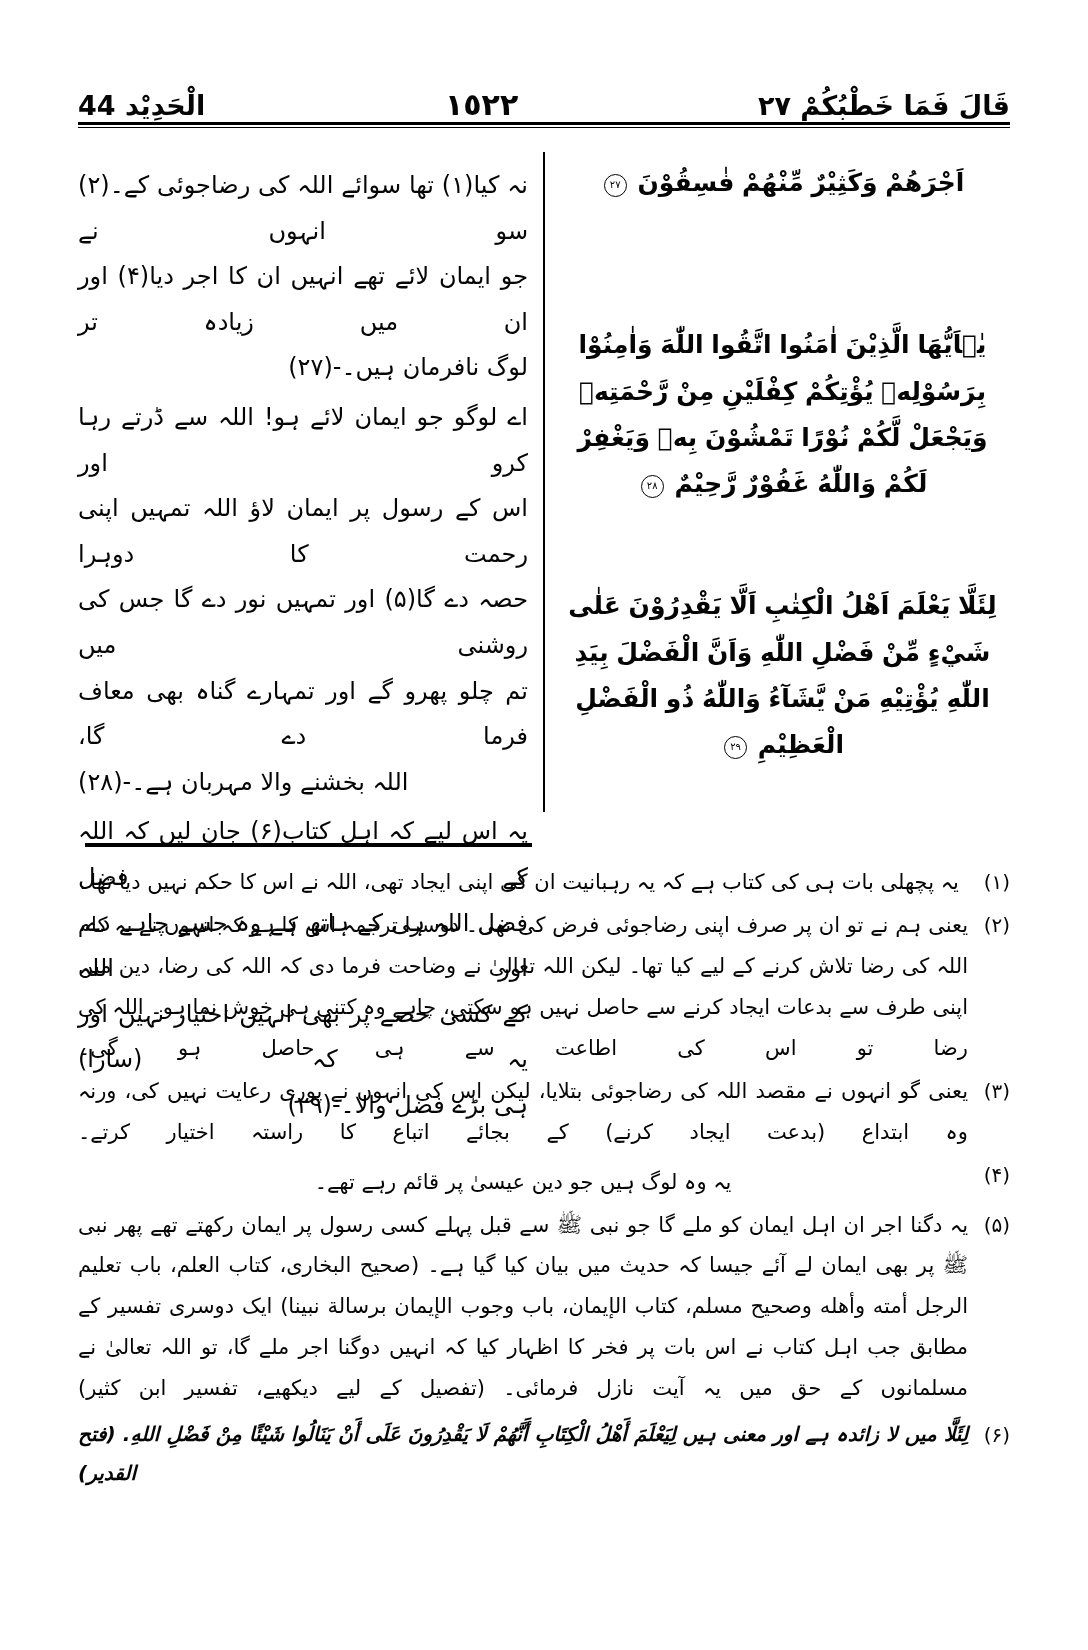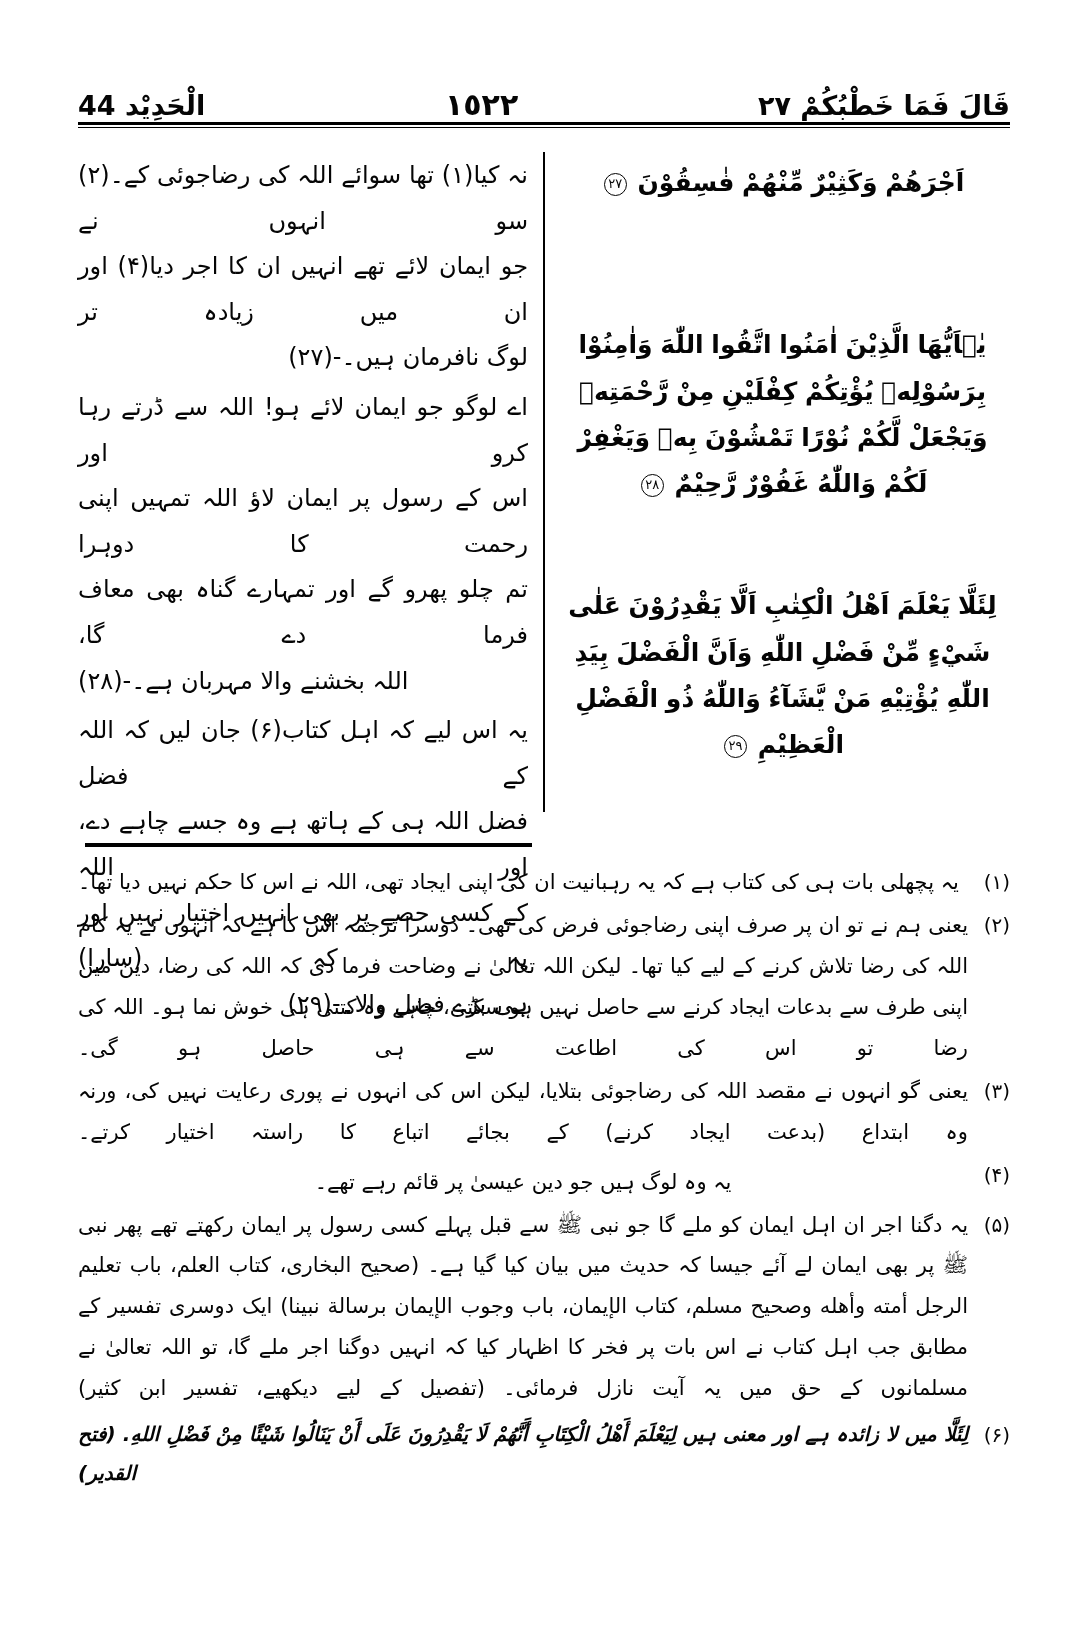--- a/index.html
+++ b/index.html
@@ -95,32 +95,32 @@
   }
   .ayah-block.first { padding-top: 10px; margin-bottom: 116px; }
   .ayah-block.second { margin-bottom: 76px; }
   .ayah-num {
     display: inline-block;
     border: 1.6px solid #000;
     border-radius: 50%;
     width: 21px;
     height: 21px;
     line-height: 20px;
-    font-size: 13px;
+    font-size: 10px;
     text-align: center;
     vertical-align: 3px;
     margin: 0 3px;
     font-weight: 500;
   }
 
   
   #urdu-col {
     position: absolute;
     left: 0;
-    top: 3px;
+    top: 13px;
     width: 450px;
     direction: rtl;
     text-align: justify;
     text-align-last: justify;
   }
   .urdu-para {
     font-size: 24px;
     line-height: 1.90;
     letter-spacing: -0.4px;
     word-spacing: 0px;
@@ -209,20 +209,21 @@
 
     <div id="urdu-col">
       <div class="urdu-para">
         <div>نہ کیا(۱) تھا سوائے اللہ کی رضاجوئی کے۔(۲) سو انہوں نے</div>
         <div>جو ایمان لائے تھے انہیں ان کا اجر دیا(۴) اور ان میں زیادہ تر</div>
         <div style="text-align-last:right;">لوگ نافرمان ہیں۔-(۲۷)</div>
       </div>
       <div class="urdu-para">
         <div>اے لوگو جو ایمان لائے ہو! اللہ سے ڈرتے رہا کرو اور</div>
         <div>اس کے رسول پر ایمان لاؤ اللہ تمہیں اپنی رحمت کا دوہرا</div>
+        <div>حصہ دے گا(۵) اور تمہیں نور دے گا جس کی روشنی میں</div>
         <div>تم چلو پھرو گے اور تمہارے گناہ بھی معاف فرما دے گا،</div>
         <div style="text-align-last:left;">اللہ بخشنے والا مہربان ہے۔-(۲۸)</div>
       </div>
       <div class="urdu-para">
         <div>یہ اس لیے کہ اہل کتاب(۶) جان لیں کہ اللہ کے فضل</div>
         <div>فضل اللہ ہی کے ہاتھ ہے وہ جسے چاہے دے، اور اللہ</div>
         <div>کے کسی حصے پر بھی انہیں اختیار نہیں اور یہ کہ (سارا)</div>
         <div style="text-align-last:right;">ہی بڑے فضل والا۔-(۲۹)</div>
       </div>
     </div>

